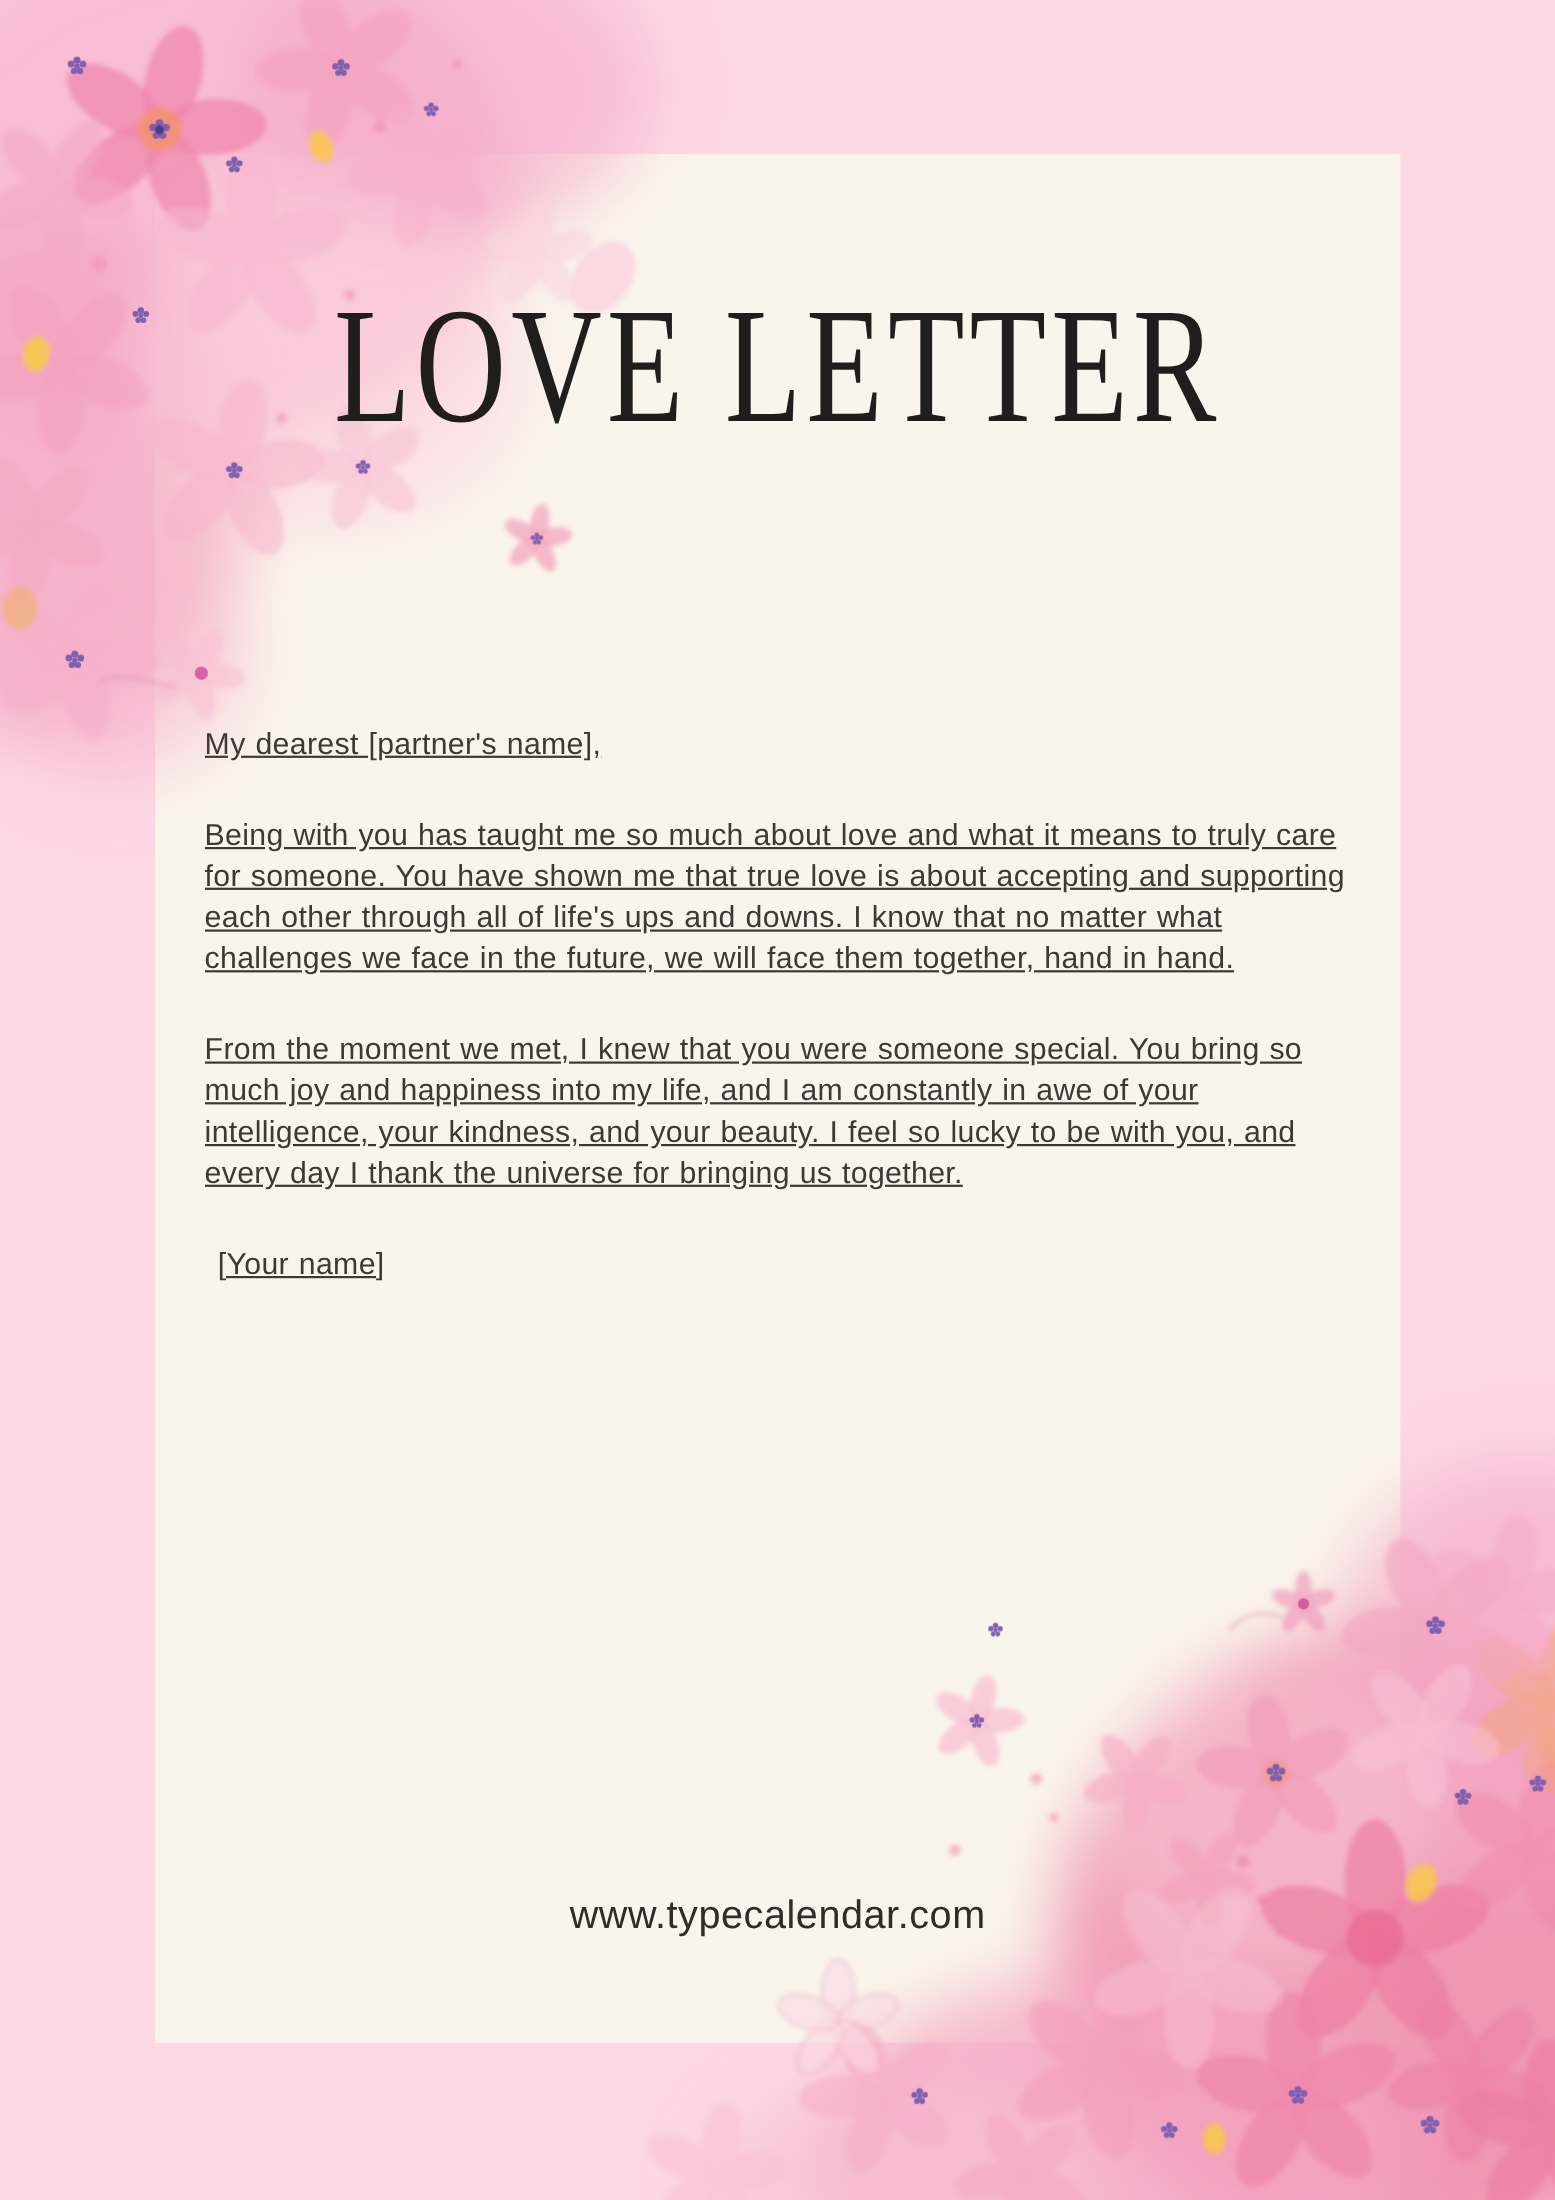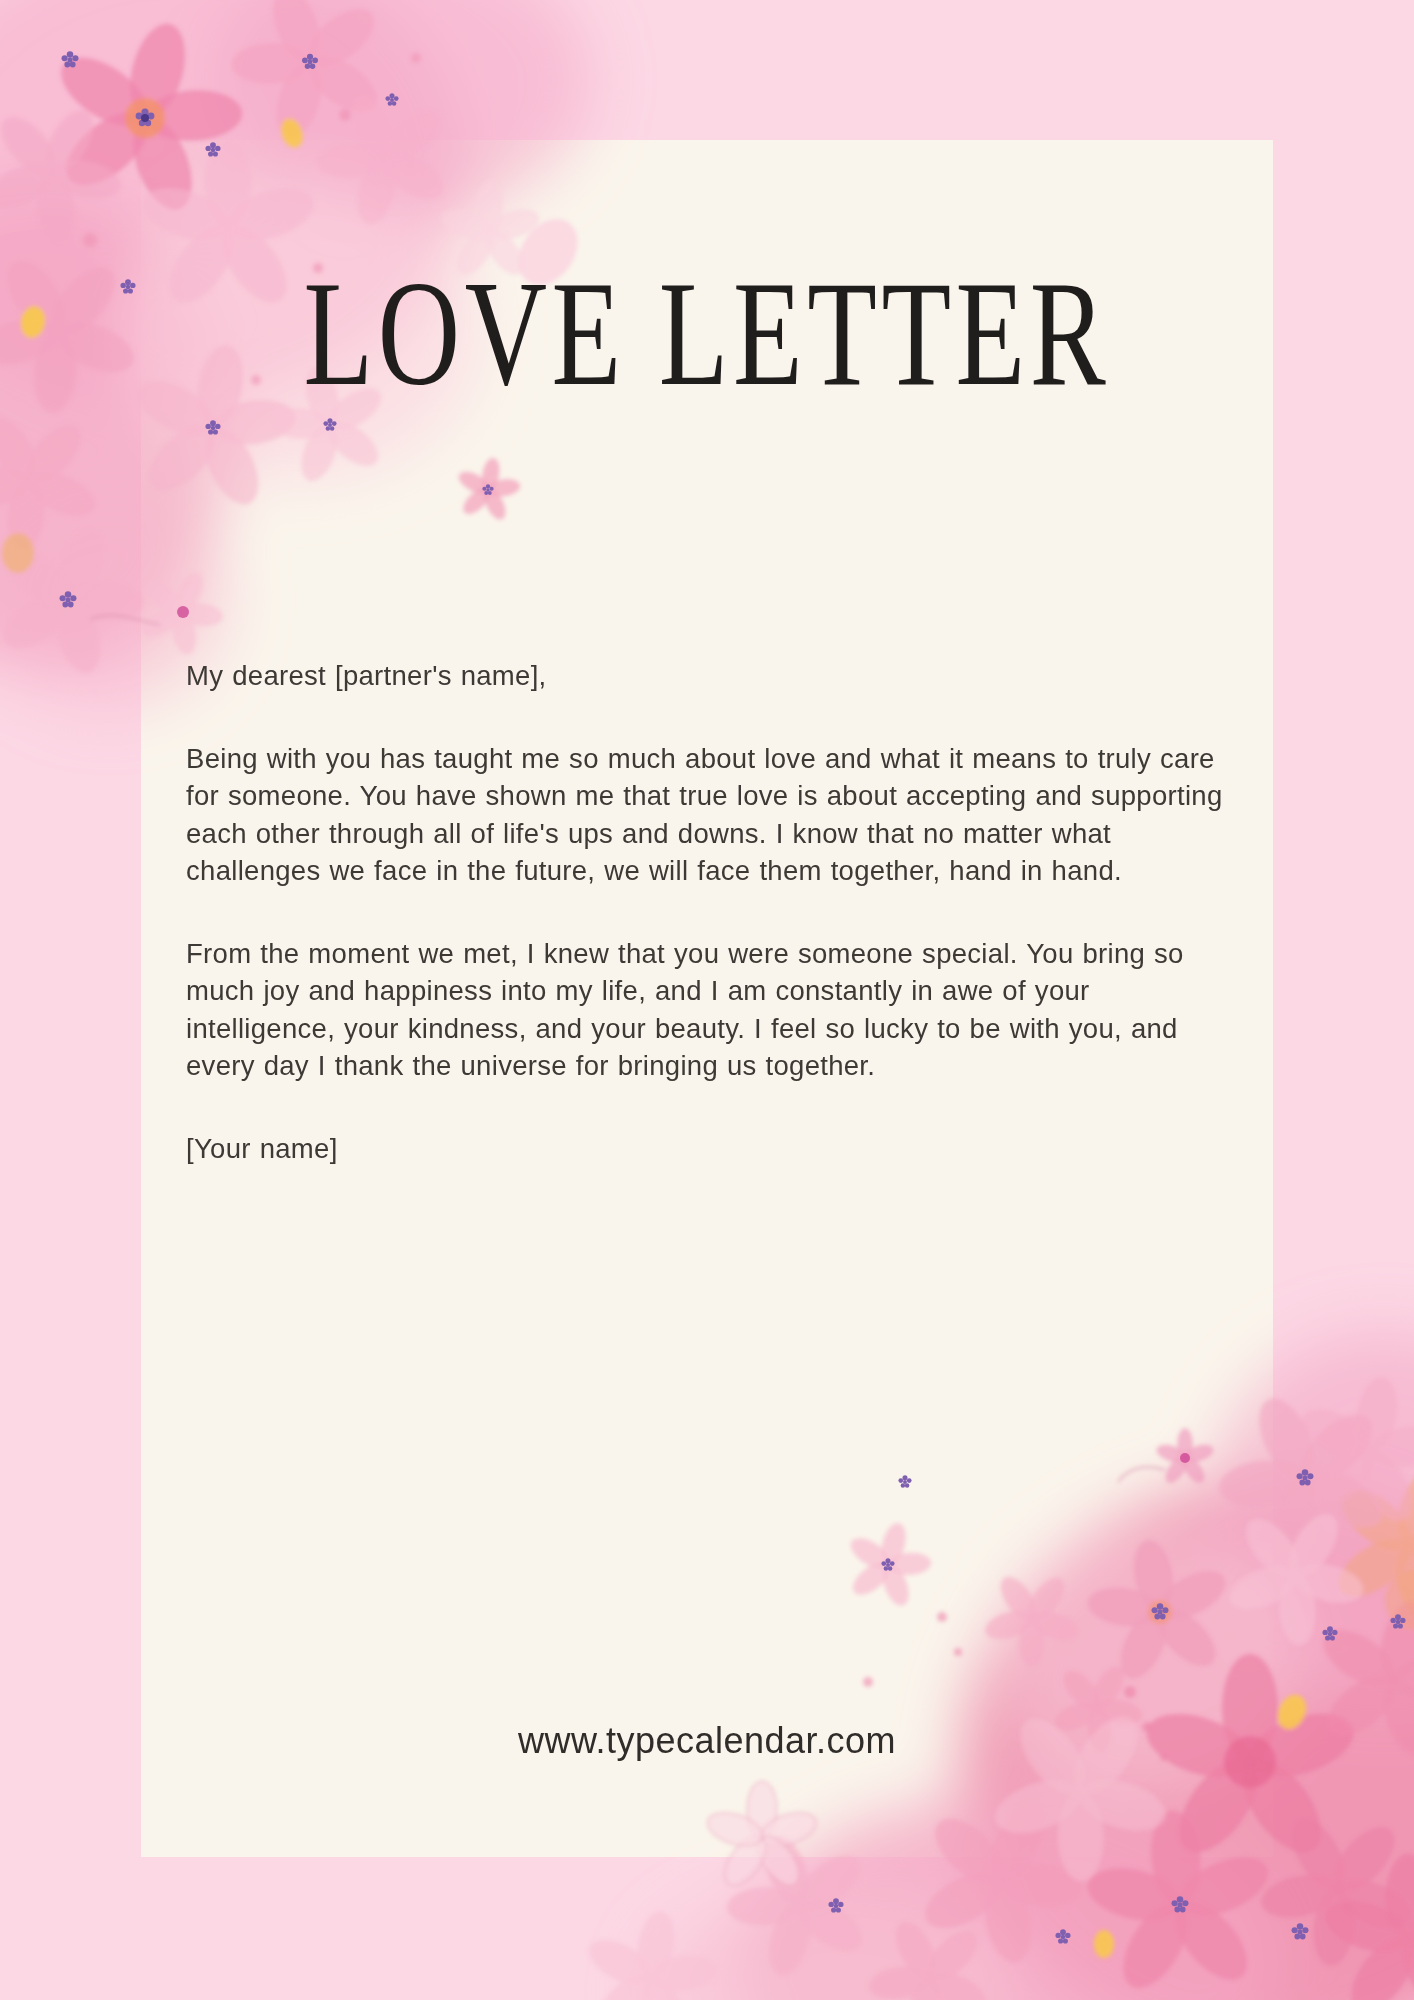--- a/index.html
+++ b/index.html
@@ -15,25 +15,25 @@
   .decor{position:absolute;left:0;top:0;z-index:2;pointer-events:none}
   .title{
     position:absolute;left:141px;top:258px;width:1132px;margin:0;z-index:3;
     text-align:center;font-family:"Liberation Serif",serif;font-weight:400;
     font-size:150px;line-height:1.0;color:#201d1d;letter-spacing:6px;
     transform:scaleX(.76);transform-origin:50% 50%;white-space:nowrap;
   }
   .body-text{
     position:absolute;left:186px;top:657px;width:1052px;z-index:3;
     font-size:27.5px;line-height:37.5px;color:#3d3935;
-    letter-spacing:.3px;word-spacing:1px;
+    letter-spacing:.3px;word-spacing:1px;text-decoration:underline;
   }
   .body-text p{margin:0 0 45px 0}
   .body-text p.closing-line{margin:0}
-  .body-text p.sig-line{margin:0}
+  .body-text p.sig-line{margin:12px}
   .footer{
     position:absolute;left:141px;top:1720px;width:1132px;z-index:3;
     text-align:center;font-size:36px;color:#2f2c29;letter-spacing:.5px;
   }
 </style>
 </head>
 <body>
 
 <div class="paper"></div>
 

